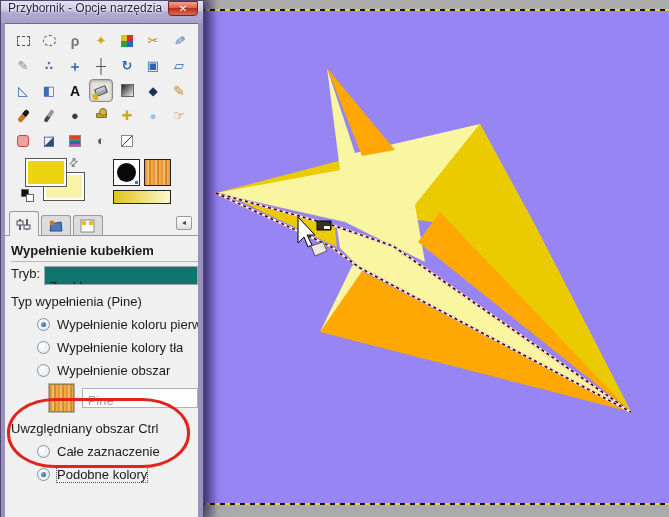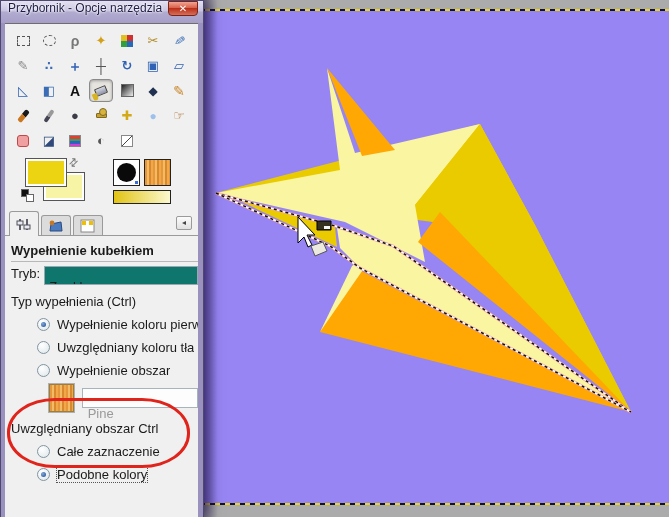--- a/index.html
+++ b/index.html
@@ -83,21 +83,21 @@
   .opt-row { display:flex; align-items:center; margin:8px 0 0 26px; white-space:nowrap; }
   .radio { width:13px; height:13px; min-width:13px; border-radius:50%; border:1px solid #8294a0;
     background:radial-gradient(circle at 35% 30%,#ffffff,#dde6ea); position:relative; }
   .radio.sel::after { content:""; position:absolute; inset:3px; border-radius:50%;
     background:radial-gradient(circle at 35% 35%,#7fa8dc,#1c4a8e); }
   .opt-label { margin-left:7px; overflow:hidden; }
   .opt-label.focused { outline:1px dotted #555; }
   #pattern-row { display:flex; align-items:center; margin:6px 0 0 38px; }
   #pattern-thumb { width:25px; height:28px; border:1px solid #9a8040; outline:1px solid #b0b0b0; }
   #pattern-field { width:118px; height:20px; border:1px solid #a8b4bc; background:#fdfdfd; color:#9a9a9a;
-    margin-left:8px; padding:17px 0 0 5px; }
+    margin-left:8px; padding:4px 0 0 5px; }
   #annotation-ellipse { position:absolute; left:2px; top:374px; width:183px; height:70px;
     border:3px solid #e0241c; border-radius:48px/34px; pointer-events:none; z-index:9; }
 </style>
 </head>
 <body>
 <div id="root">
 
   <div id="canvas-area">
     <svg id="canvas-svg" width="469" height="517" viewBox="-7 0 469 517">
         <rect x="-7" y="0" width="469" height="517" fill="#ababab"></rect>
@@ -290,29 +290,29 @@
         <div id="options-title">Wypełnienie kubełkiem</div>
 
         <div id="mode-row">
           <span id="mode-label">Tryb:</span>
           <div id="mode-select">
             <span>Zwykły</span>
           </div>
         </div>
 
 
-        <div class="section-label">Typ wypełnienia  (Ctrl)</div>
+        <div class="section-label">Typ wypełnienia  (Pine)</div>
         <div id="fill-options">
             <div class="opt-row">
               <span class="radio sel"></span>
               <span class="opt-label">Wypełnienie koloru pierwszoplan</span>
             </div>
             <div class="opt-row">
               <span class="radio"></span>
-              <span class="opt-label">Uwzględniany koloru tła</span>
+              <span class="opt-label">Wypełnienie kolory tła</span>
             </div>
             <div class="opt-row">
               <span class="radio"></span>
               <span class="opt-label">Wypełnienie obszar</span>
             </div>
           </div>
 
         <div id="pattern-row">
           <div id="pattern-thumb" class="wood"></div>
           <div id="pattern-field">Pine</div>

